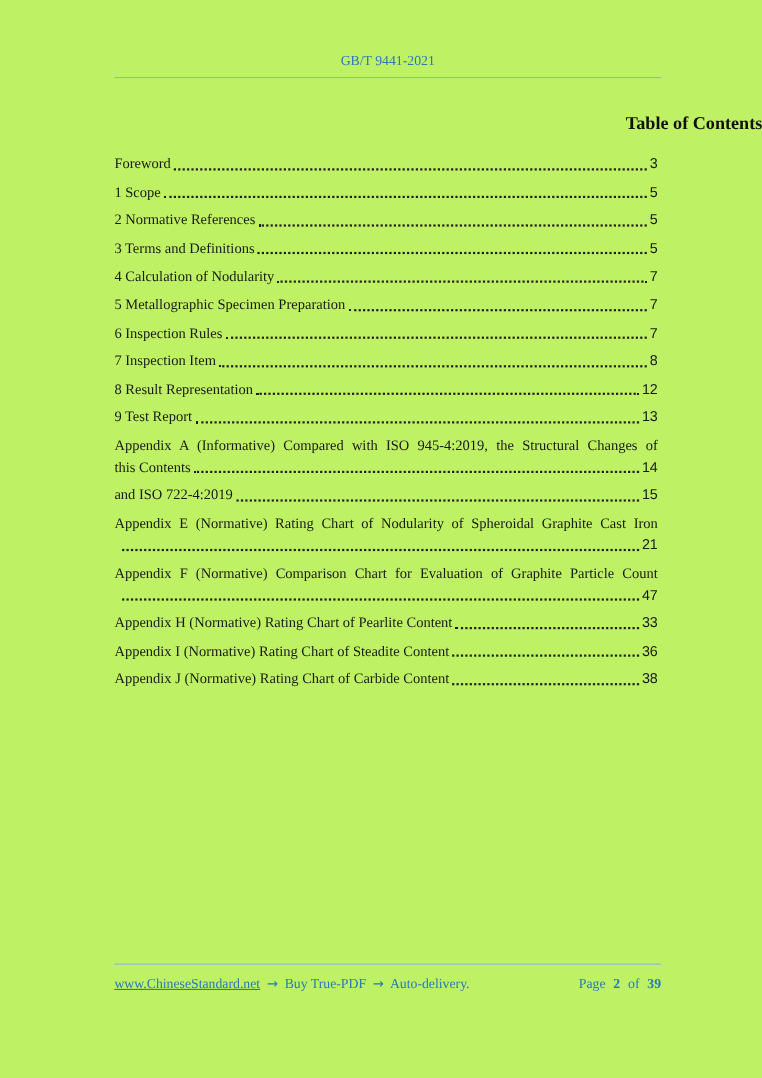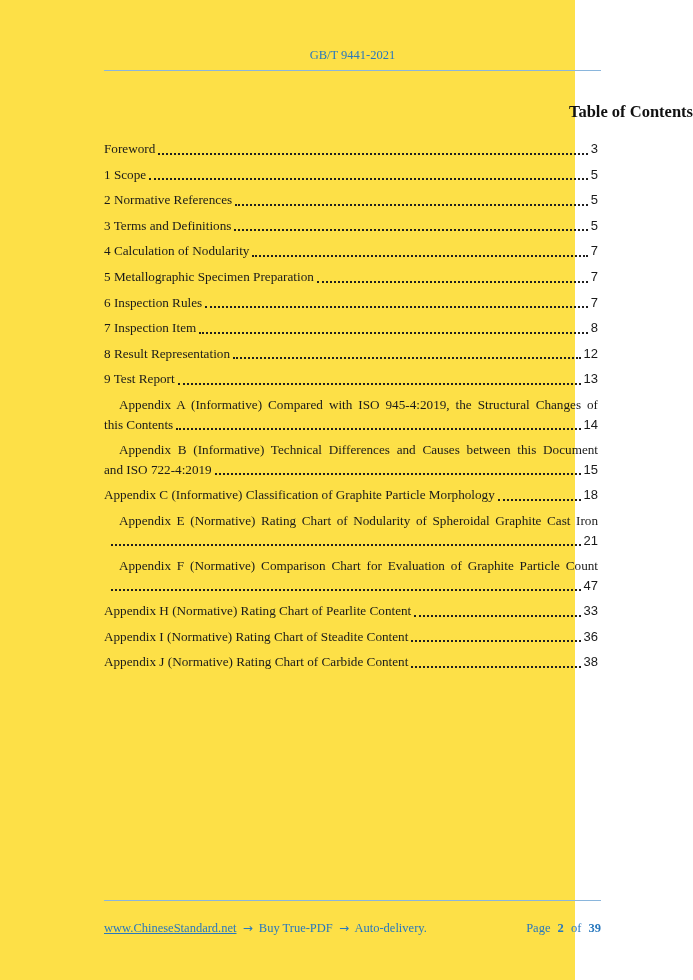--- a/index.html
+++ b/index.html
@@ -5,22 +5,22 @@
   html, body {
     margin: 0; padding: 0;
     width: 693px; height: 980px;
     background: #ffffff;
     font-family: "Liberation Serif", serif;
     color: #1a1a1a;
     overflow: hidden;
   }
   .page {
     position: relative;
-    width: 575px; height: 980px;
-    background: #fde047;
+    width: 693px; height: 980px;
+    background: #bef264;
   }
   
   .doc-header {
     position: absolute;
     top: 48px; left: 104px; width: 497px;
     text-align: center;
     font-size: 12.5px;
     color: var(--accent, #2878BE);
   }
   .header-rule {
@@ -41,44 +41,43 @@
   
   .toc {
     position: absolute;
     top: 139px; left: 104px; width: 494px;
     font-size: 13.2px;
   }
   .toc-entry { margin-bottom: 6px; line-height: 19.6px; }
   .toc-wrap {
     text-align: justify;
     text-align-last: justify;
-    margin-left: 15px;
   }
   .toc-line { display: flex; align-items: baseline; justify-content: flex-end; }
   .toc-label { white-space: nowrap; }
   .leader {
     flex: 1 1 auto;
     align-self: flex-end;
     margin: 0 3px 4px 3px;
     border-bottom: 2px dotted #1f1f1f;
     min-width: 10px;
   }
   .no-dots .leader { border-bottom: none; }
   .cont-line .leader { margin-left: 7px; }
   .pagenum {
     font-family: "Liberation Sans", sans-serif;
     font-size: 13px;
     white-space: nowrap;
   }
   
   .footer {
     position: absolute;
-    top: 900px; left: 104px; width: 497px;
+    top: 876px; left: 104px; width: 497px;
     border-top: 1px solid var(--rule, #8AB6DC);
-    padding-top: 20px;
+    padding-top: 10px;
     display: flex;
     justify-content: space-between;
     align-items: baseline;
     font-size: 12.5px;
     color: var(--accent, #2878BE);
   }
   .footer-left span { margin-right: 3px; }
   .link { text-decoration: underline; cursor: pointer; }
   .arrow { font-family: "DejaVu Sans", sans-serif; font-size: 12px; }
   .footer-right span { margin-left: 4px; }
@@ -191,36 +190,27 @@
   <div class="toc-entry">
     <div class="toc-wrap">Appendix A (Informative) Compared with ISO 945-4:2019, the Structural Changes of</div>
     <div class="toc-line">
       <span class="toc-label">this Contents</span>
       <span class="leader"></span>
       <span class="pagenum">14</span>
     </div>
   </div>
 
   <div class="toc-entry">
-    <div class="toc-wrap">Appendix B (Informative) Technical Differences and Causes between this Document</div>
     <div class="toc-line">
       <span class="toc-label">and ISO 722-4:2019</span>
       <span class="leader"></span>
       <span class="pagenum">15</span>
     </div>
   </div>
 
-  <div class="toc-entry">
-
-    <div class="toc-line">
-      <span class="toc-label">Appendix C (Informative) Classification of Graphite Particle Morphology</span>
-      <span class="leader"></span>
-      <span class="pagenum">18</span>
-    </div>
-  </div>
 
 
   <div class="toc-entry cont-line">
     <div class="toc-wrap">Appendix E (Normative) Rating Chart of Nodularity of Spheroidal Graphite Cast Iron</div>
     <div class="toc-line">
 
       <span class="leader"></span>
       <span class="pagenum">21</span>
     </div>
   </div>

